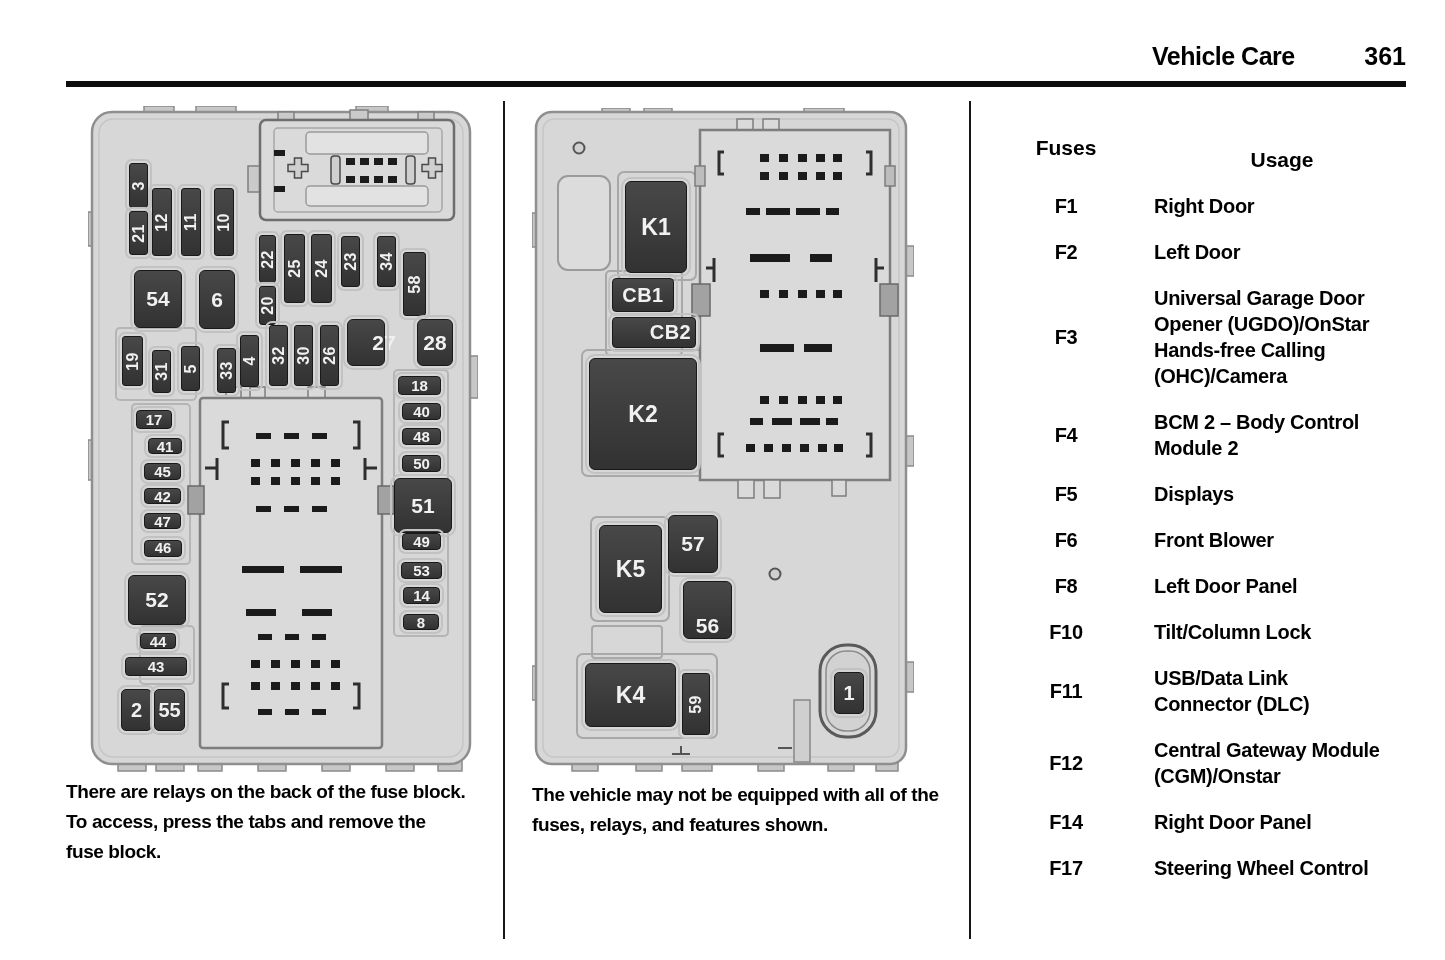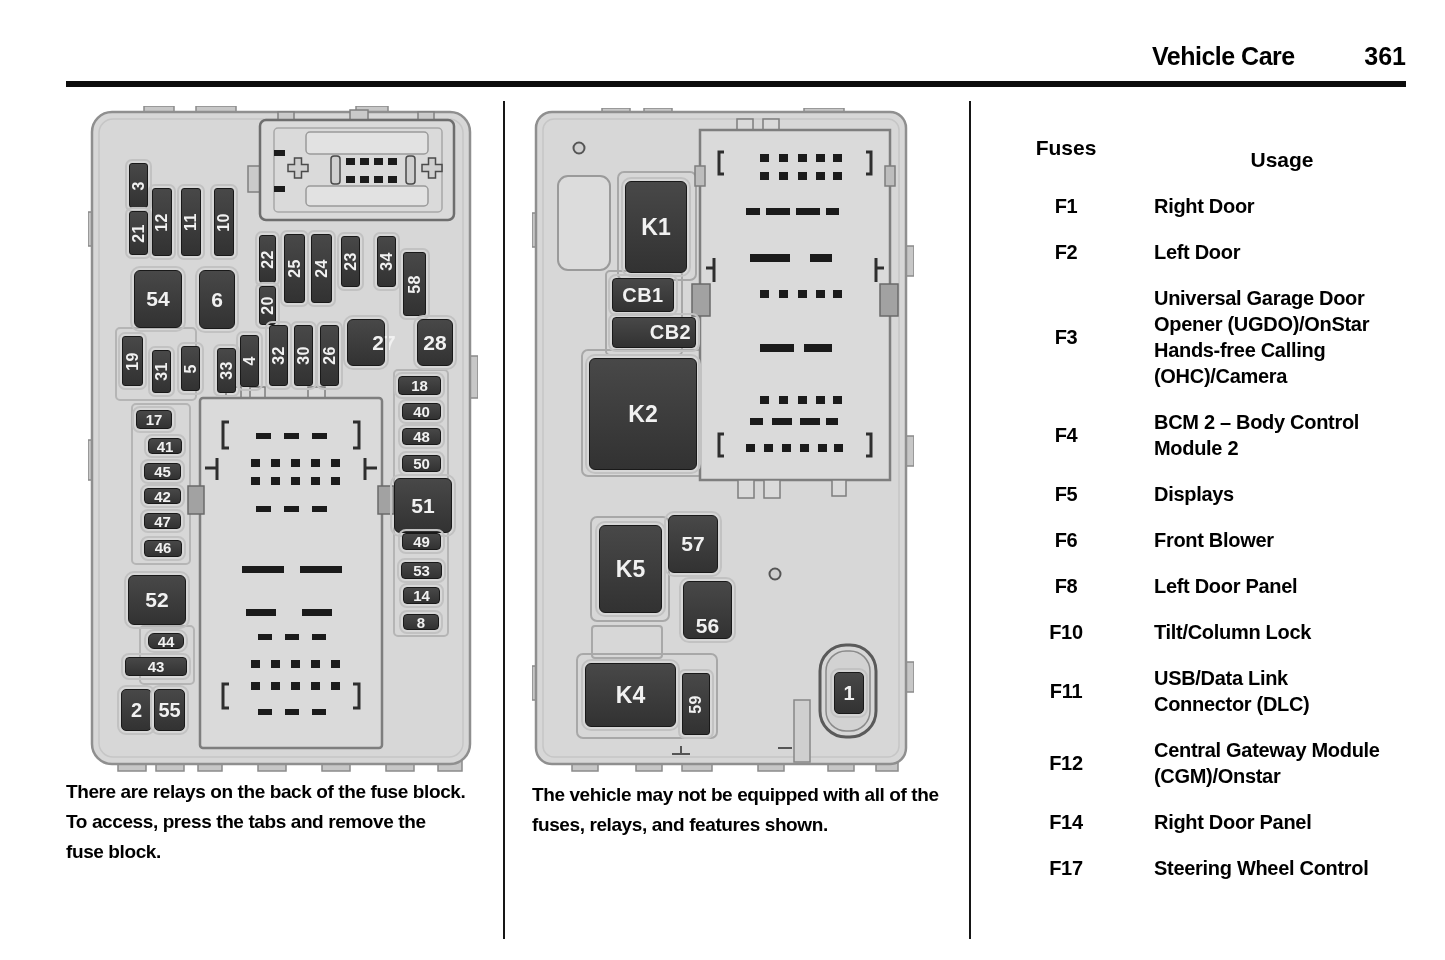--- a/index.html
+++ b/index.html
@@ -291,21 +291,21 @@
       </div>
       <div class="fuse k-h" style="left: 56px; top: 382px; width: 37px; height: 16px;">
         <span>42</span>
       </div>
       <div class="fuse k-h" style="left: 56px; top: 407px; width: 37px; height: 16px;">
         <span>47</span>
       </div>
       <div class="fuse k-h" style="left: 56px; top: 434px; width: 38px; height: 17px; align-items: flex-end;">
         <span>46</span>
       </div>
-      <div class="fuse k-h" style="left: 60px; top: 527px; width: 36px; height: 16px; border-radius: 6px;">
+      <div class="fuse k-h" style="left: 52px; top: 527px; width: 36px; height: 16px;">
         <span>44</span>
       </div>
       <div class="fuse k-h" style="left: 37px; top: 551px; width: 62px; height: 19px;">
         <span>43</span>
       </div>
     </div>
 </div>
 
 <div class="diagram" id="diagram-2">
   <svg viewBox="0 0 382 664" width="382" height="664">

